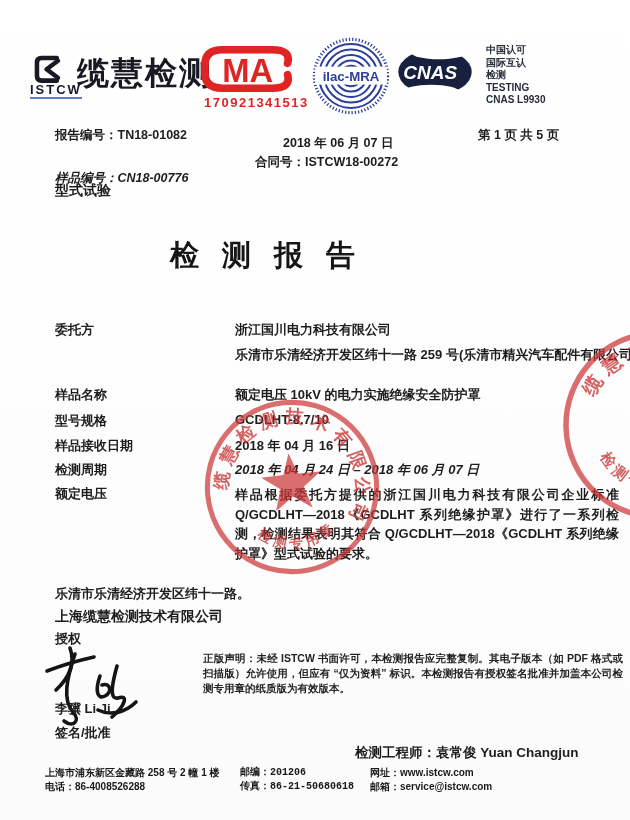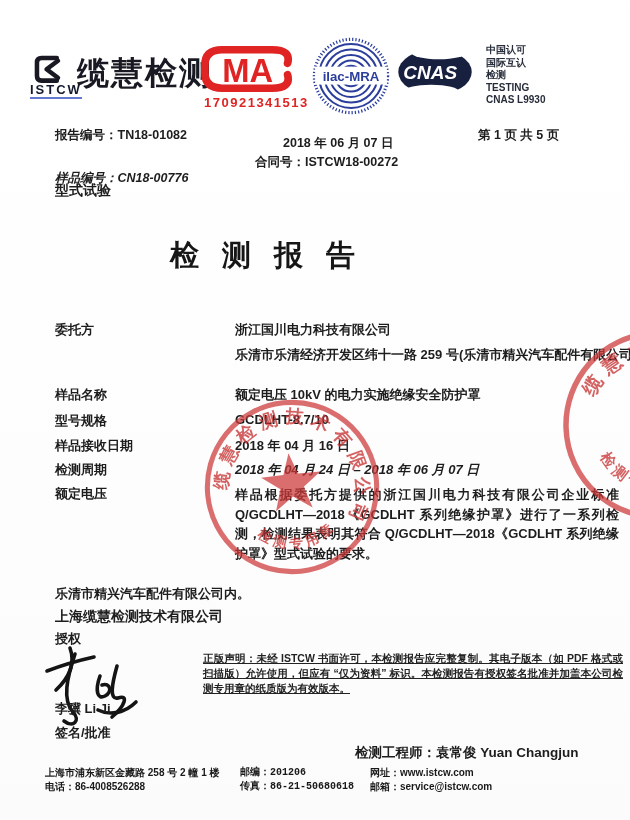--- a/index.html
+++ b/index.html
@@ -20,21 +20,21 @@
   
   .meta{font-size:12.5px;font-weight:700;}
   .test-type{font-size:14px;font-weight:700;}
   
   .title{font-size:29px;font-weight:700;letter-spacing:23px;color:#161616;}
   
   .flabel{position:absolute;left:55px;font-size:13px;font-weight:700;white-space:nowrap;}
   .fvalue{position:absolute;left:235px;font-size:13px;font-weight:700;white-space:nowrap;}
   .fpara{position:absolute;left:235px;width:384px;font-size:13px;font-weight:700;line-height:19.5px;white-space:normal;text-align:justify;}
   .note{font-size:13px;font-weight:700;}
-  .copyright{font-size:10.5px;line-height:15px;font-weight:600;color:#222;text-align:justify;text-decoration:underline;}
+  .copyright{font-size:10.5px;line-height:15px;font-weight:600;color:#222;text-align:justify;}
   .footer-t{font-size:10px;font-weight:700;line-height:13.5px;white-space:nowrap;color:#191919;}
   .stamp-svg{opacity:.85;}
 </style>
 </head>
 <body>
 
 <div id="page">
 
   <div class="abs" style="left:33px;top:48px;width:34px;height:46px;">
     <svg width="34" height="46" viewBox="0 0 60 60">
@@ -111,21 +111,21 @@
   </div>
   <div>
     <span class="flabel" style="top:461px;">检测周期</span>
     <span class="fvalue" style="top:461px;font-style:italic;">2018 年 04 月 24 日 – 2018 年 06 月 07 日</span>
   </div>
   <div>
     <span class="flabel" style="top:485px;">额定电压</span>
     <span class="fpara" style="top:485px;">样品根据委托方提供的浙江国川电力科技有限公司企业标准 Q/GCDLHT—2018《GCDLHT 系列绝缘护罩》进行了一系列检测，检测结果表明其符合 Q/GCDLHT—2018《GCDLHT 系列绝缘护罩》型式试验的要求。</span>
   </div>
 
-  <div class="abs note" style="left:55px;top:585px;">乐清市精兴汽车配件有限公司内。</div>
+  <div class="abs note" style="left:55px;top:585px;">乐清市乐清经济开发区纬十一路。</div>
   <div class="abs note" style="left:55px;top:608px;font-size:14px;">上海缆慧检测技术有限公司</div>
   <div class="abs note" style="left:55px;top:630px;">授权</div>
 
   <div class="abs" style="left:40px;top:638px;width:112px;height:92px;">
     <svg width="112" height="92" viewBox="0 0 112 92">
       <g fill="none" stroke="#141414" stroke-width="3.6" stroke-linecap="round">
         <path d="M 30,10 C 35,24 31,38 16,52"></path>
         <path d="M 7,33 C 28,25 45,21 54,19"></path>
         <path d="M 35,16 C 27,40 22,62 33,74 C 41,83 33,90 24,83"></path>
         <path d="M 60,38 C 55,52 57,62 65,58 C 73,54 70,44 62,47"></path>

